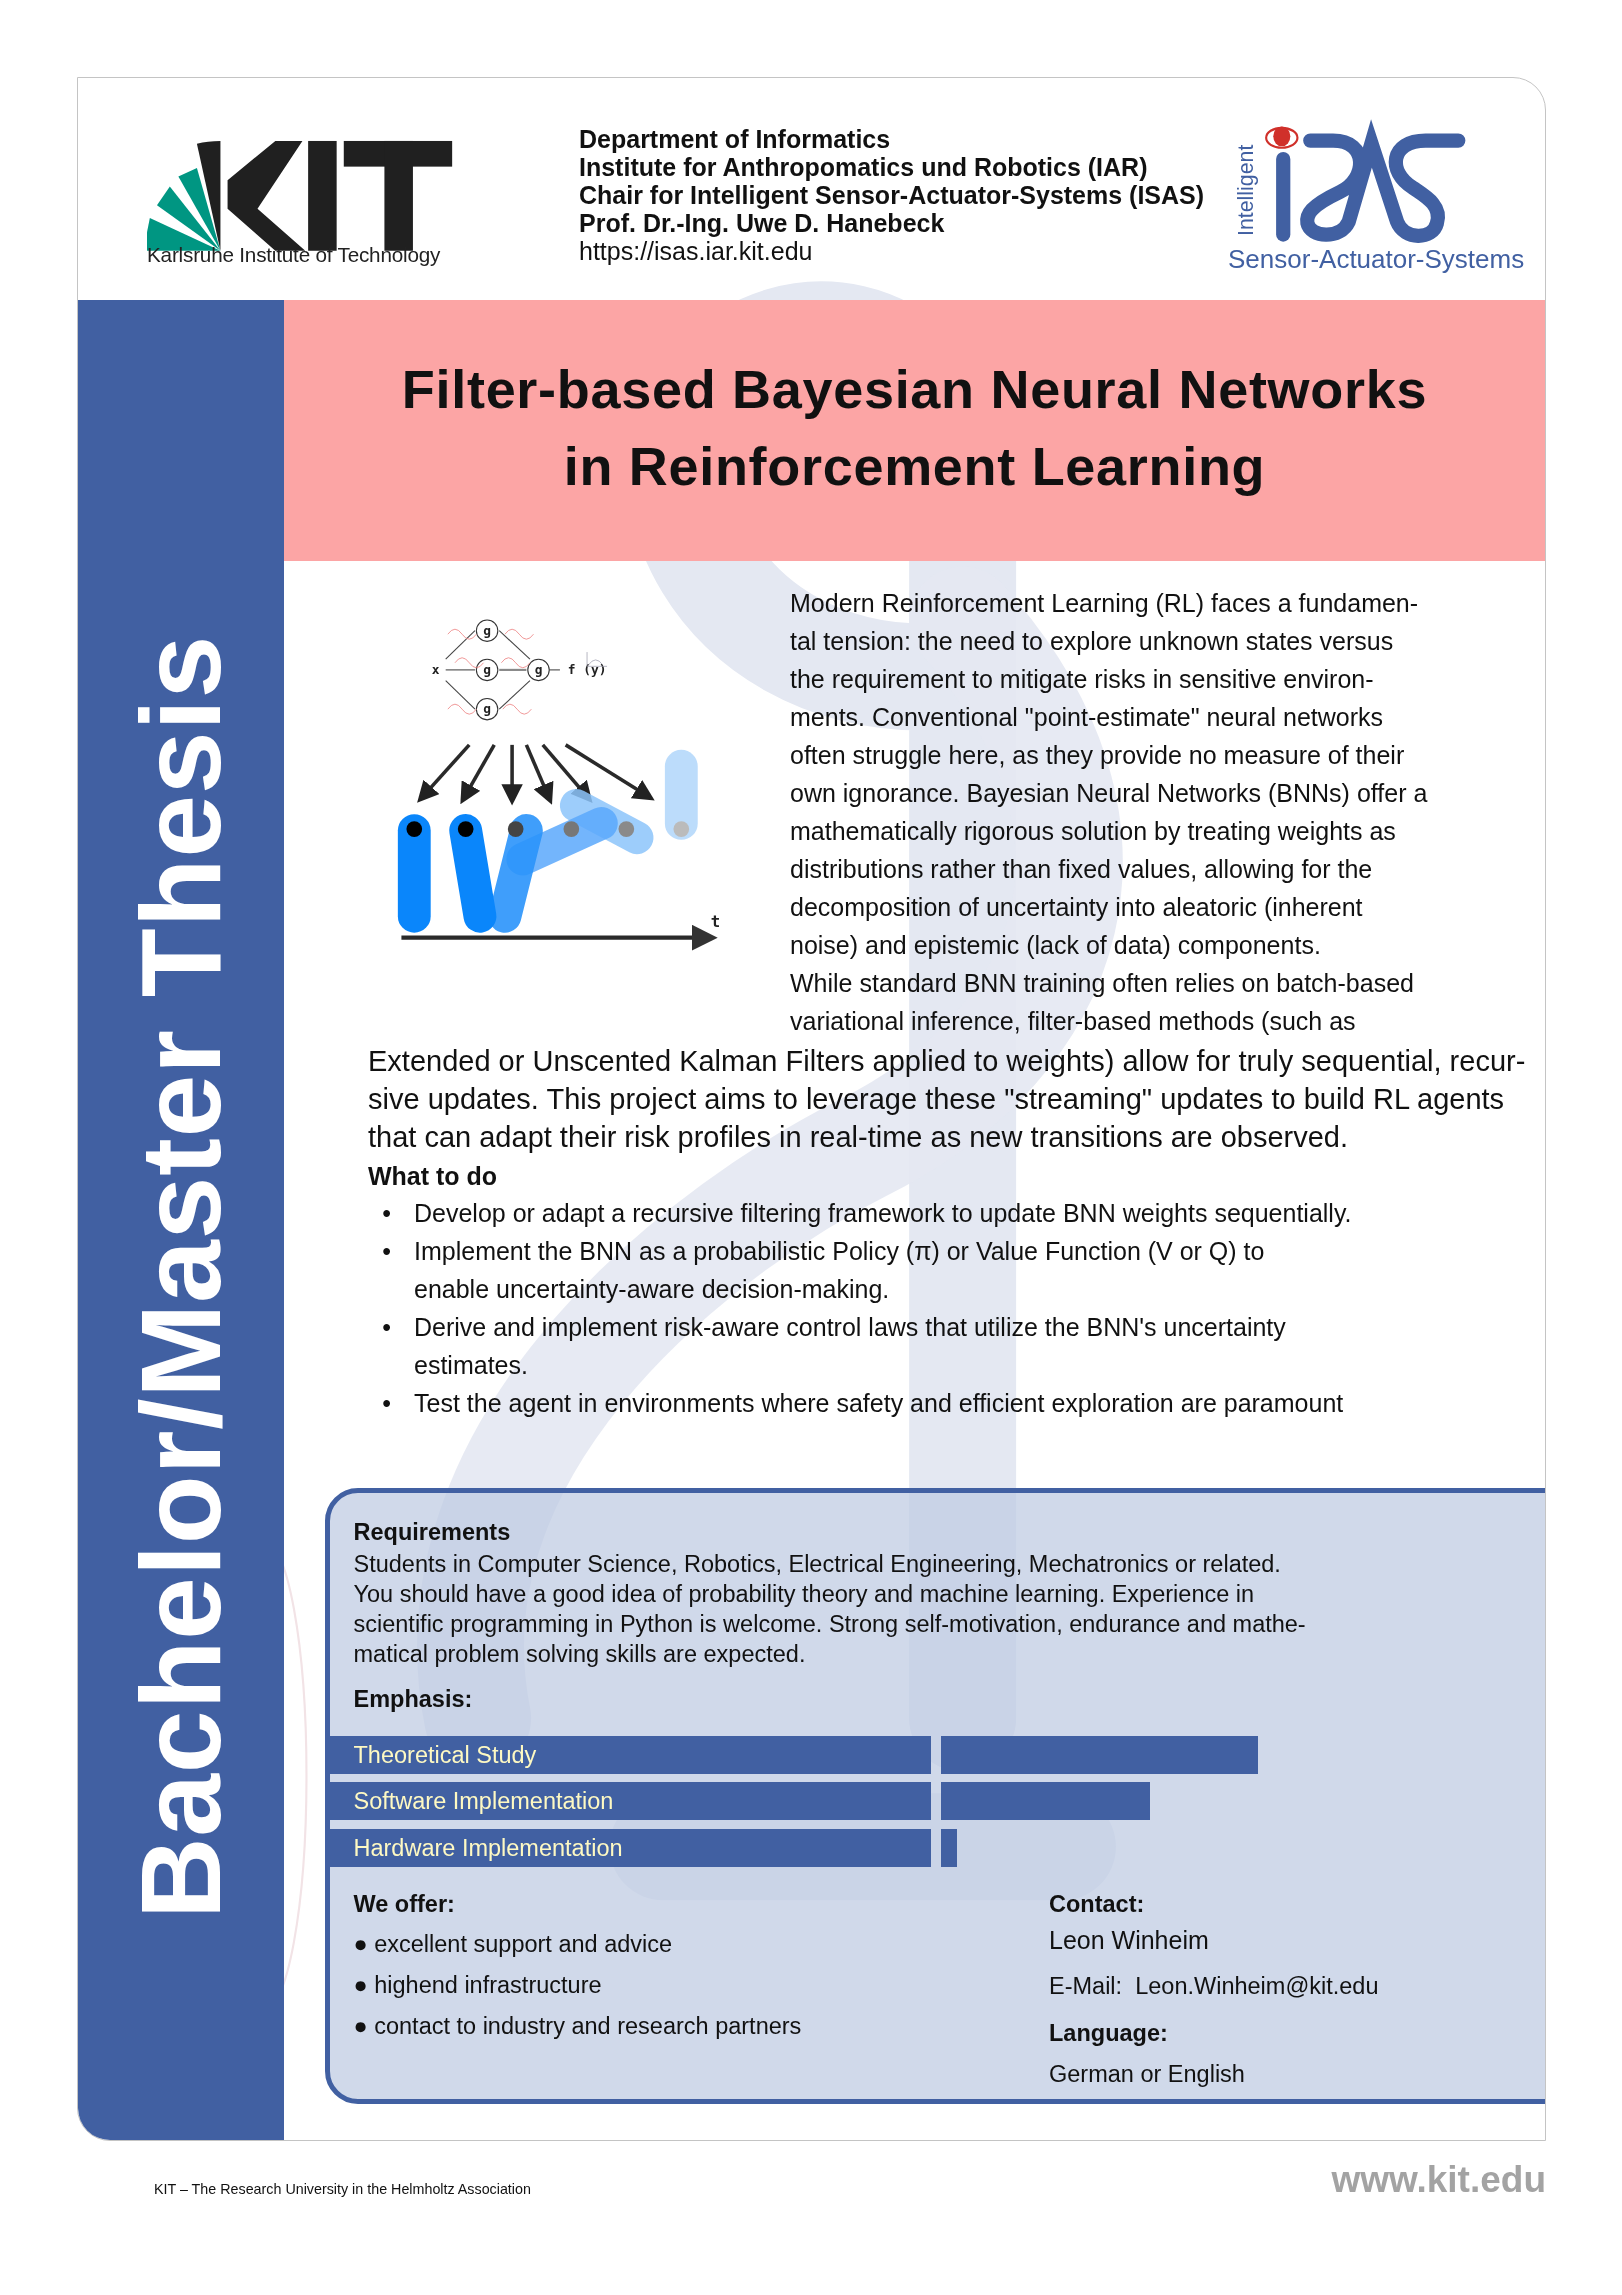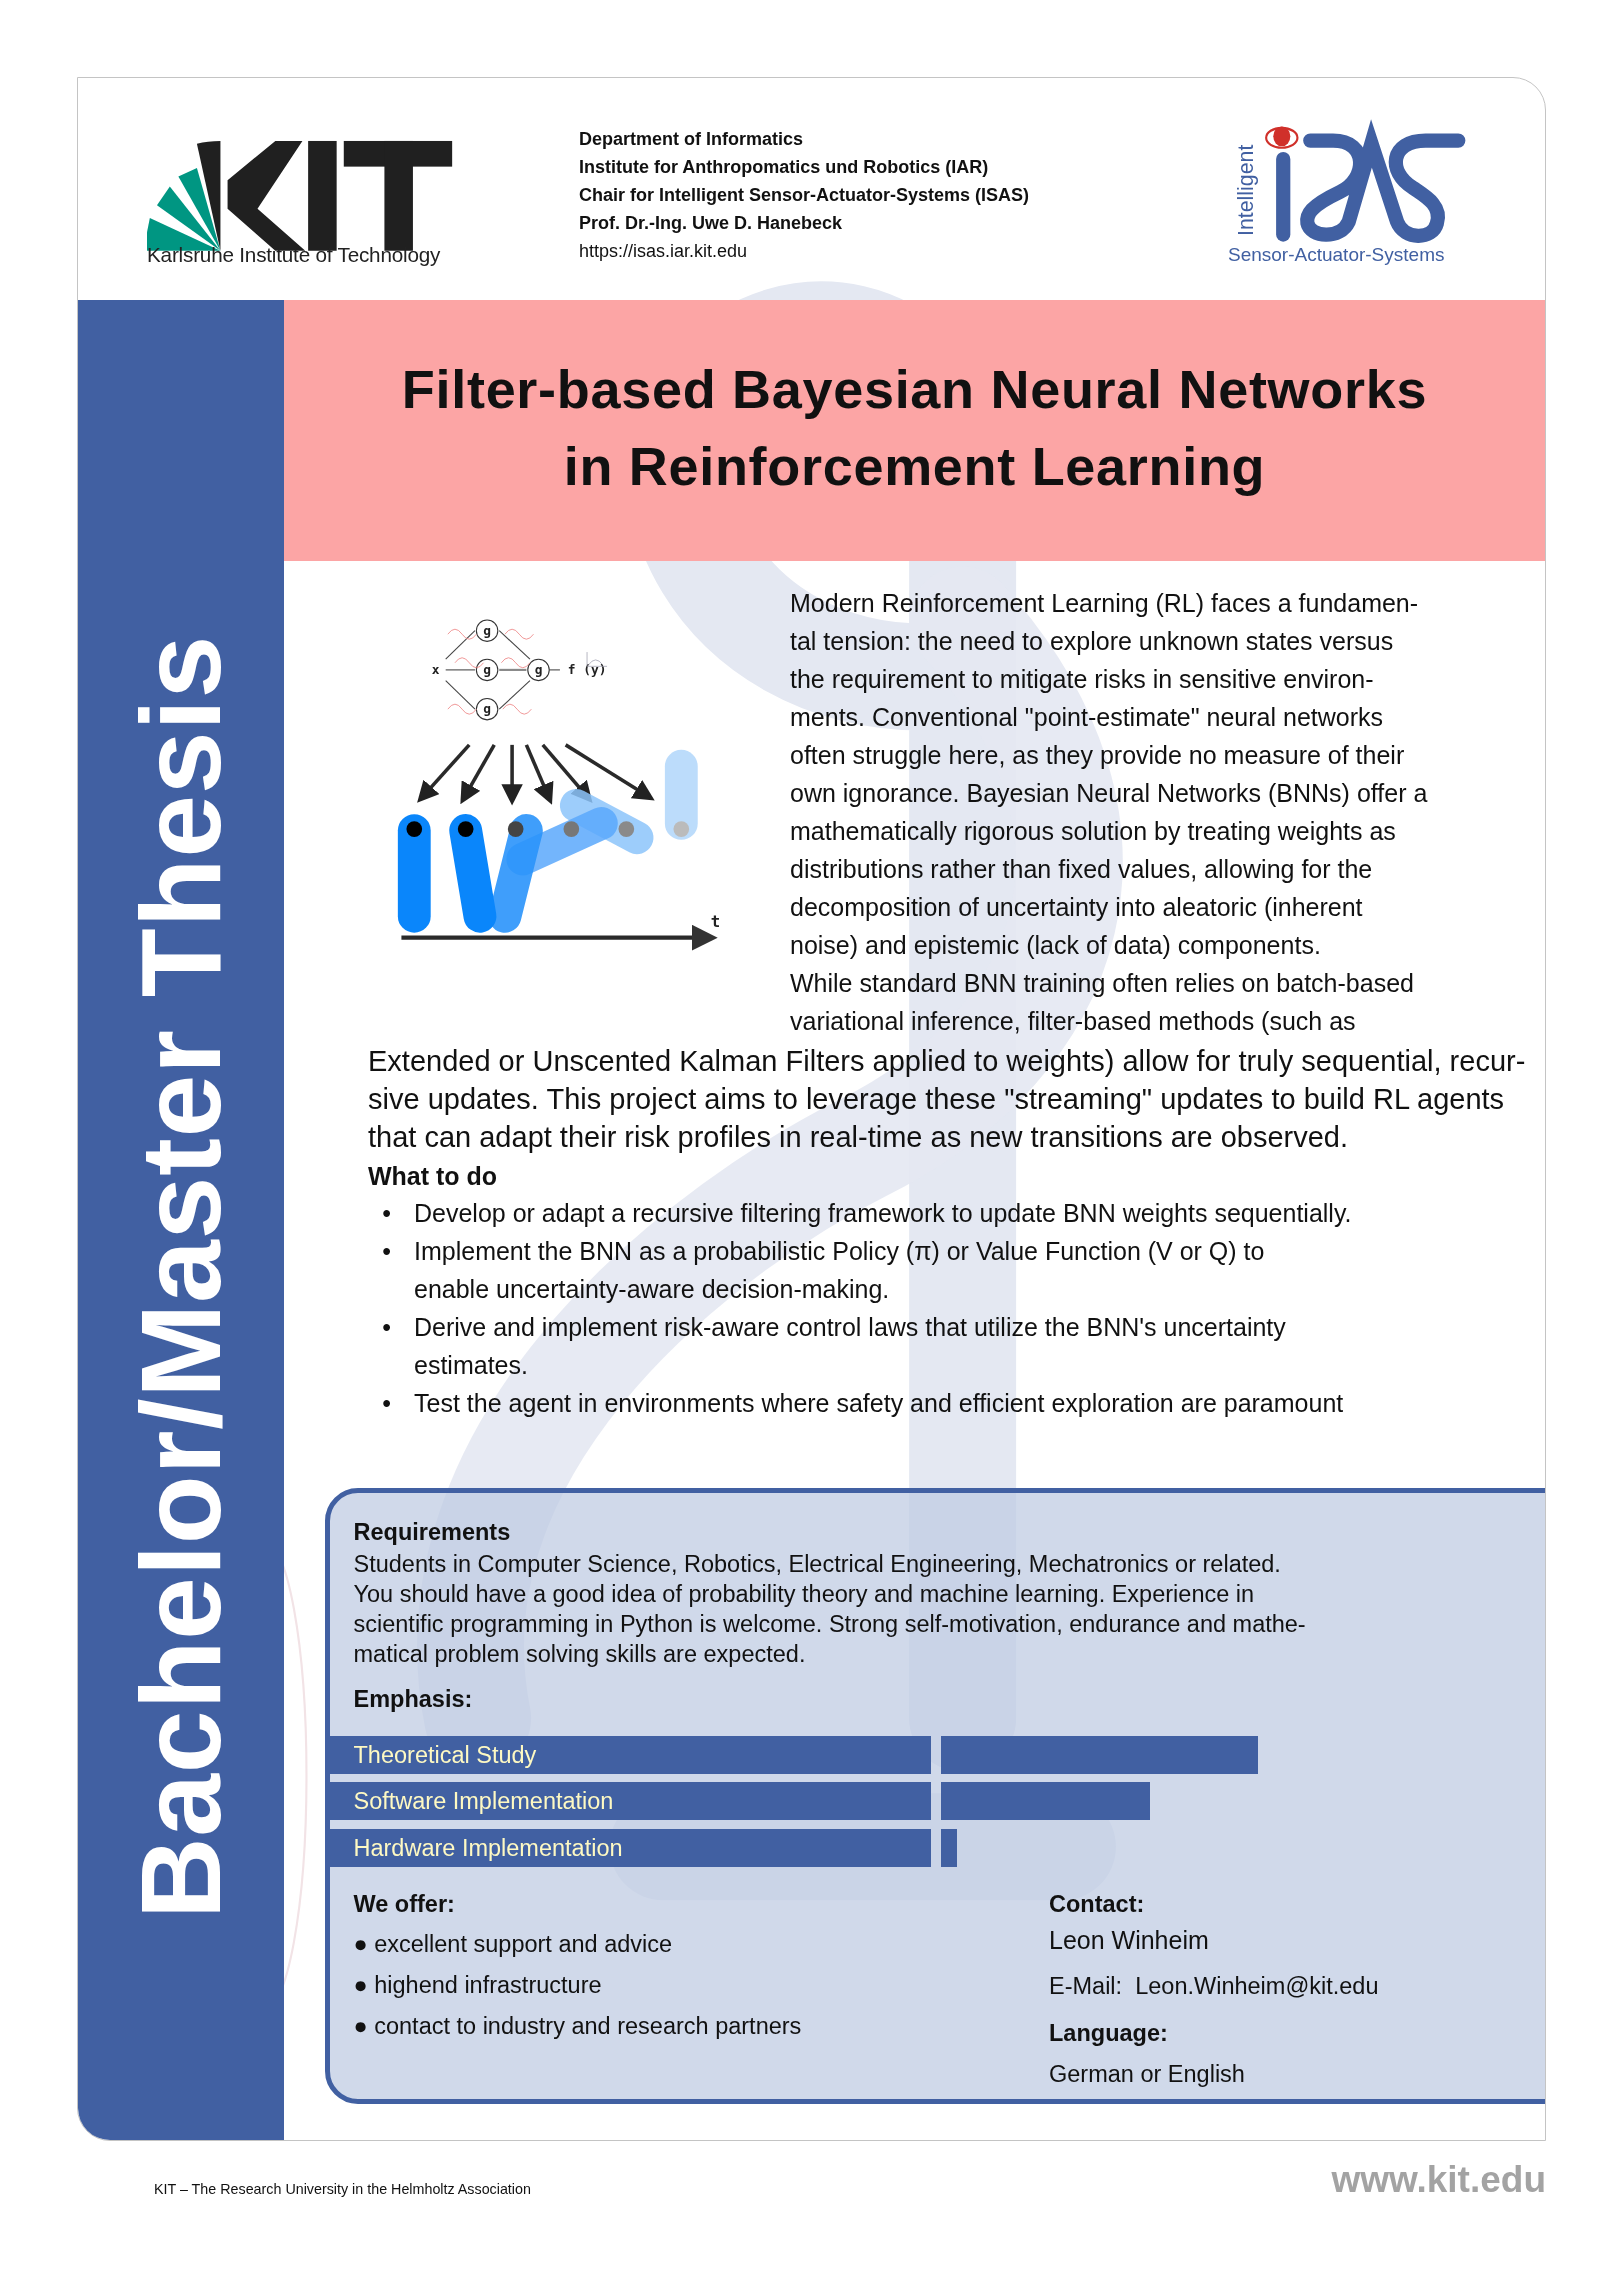--- a/index.html
+++ b/index.html
@@ -8,25 +8,25 @@
 
   
   .card { position: absolute; left: 77px; top: 77px; width: 1469px; height: 2064px;
           border: 1.4px solid #c4c4c4; border-top-right-radius: 33px; border-bottom-left-radius: 33px;
           box-sizing: border-box; background: #fff; overflow: hidden; }
 
   
   .kit-logo { position: absolute; left: 69px; top: 45px; width: 308px; height: 150px; }
   .kit-caption { position: absolute; left: 69px; top: 165px; font-size: 20.7px; color: #222;
                  letter-spacing: -0.2px; white-space: nowrap; }
-  .dept { position: absolute; left: 501px; top: 47px; font-size: 18px; line-height: 28px; }
+  .dept { position: absolute; left: 501px; top: 47px; font-size: 25px; line-height: 28px; }
   .dept .b { font-weight: bold; display: block; white-space: nowrap; }
   .dept .n { display: block; white-space: nowrap; }
   .isas-logo { position: absolute; left: 1148px; top: 37px; width: 271px; height: 153px; }
-  .isas-caption { position: absolute; left: 1150px; top: 166px; font-size: 19px; color: #4160a2;
+  .isas-caption { position: absolute; left: 1150px; top: 166px; font-size: 26px; color: #4160a2;
                   white-space: nowrap; }
 
   
   .sidebar { position: absolute; left: 0; top: 222px; width: 206px; height: 1841px; background: #4160a2;
              border-bottom-left-radius: 31px; }
   .sidebar-text { position: absolute; left: 103px; top: 977px; transform: translate(-50%, -50%) rotate(-90deg);
                   color: #fff; font-weight: bold; font-size: 113px; white-space: nowrap; letter-spacing: 0.7px; }
 
   
   .titleband { position: absolute; left: 206px; top: 222px; width: 1261px; height: 261px; background: #fca5a5; }

